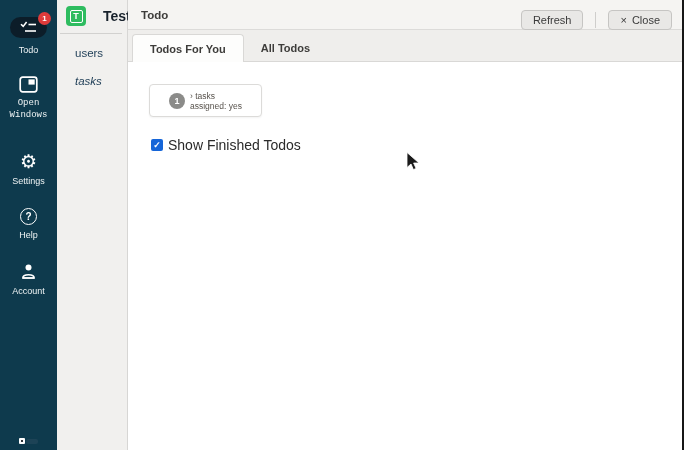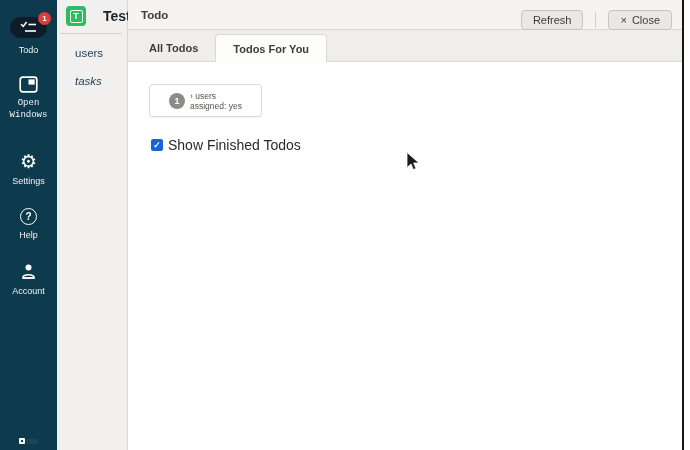--- a/index.html
+++ b/index.html
@@ -164,30 +164,30 @@
         </button>
         <span class="action-sep"></span>
         <button class="btn">
           <span class="x-glyph">×</span>
           <span>Close</span>
         </button>
       </div>
     </div>
 
     <div class="tabbar">
+      <div class="tab active">Todos For You</div>
       <div class="tab">All Todos</div>
-      <div class="tab active">Todos For You</div>
     </div>
 
     <div class="content">
 
       <div class="summary-card">
         <span class="count-circle">1</span>
         <span class="card-text">
-          <span>› users</span><br>
+          <span>› tasks</span><br>
           <span>assigned: yes</span>
         </span>
       </div>
 
       <div class="checkbox-row">
         <span class="checkbox">✓</span>
         <span class="checkbox-label">Show Finished Todos</span>
       </div>
 
     </div>

